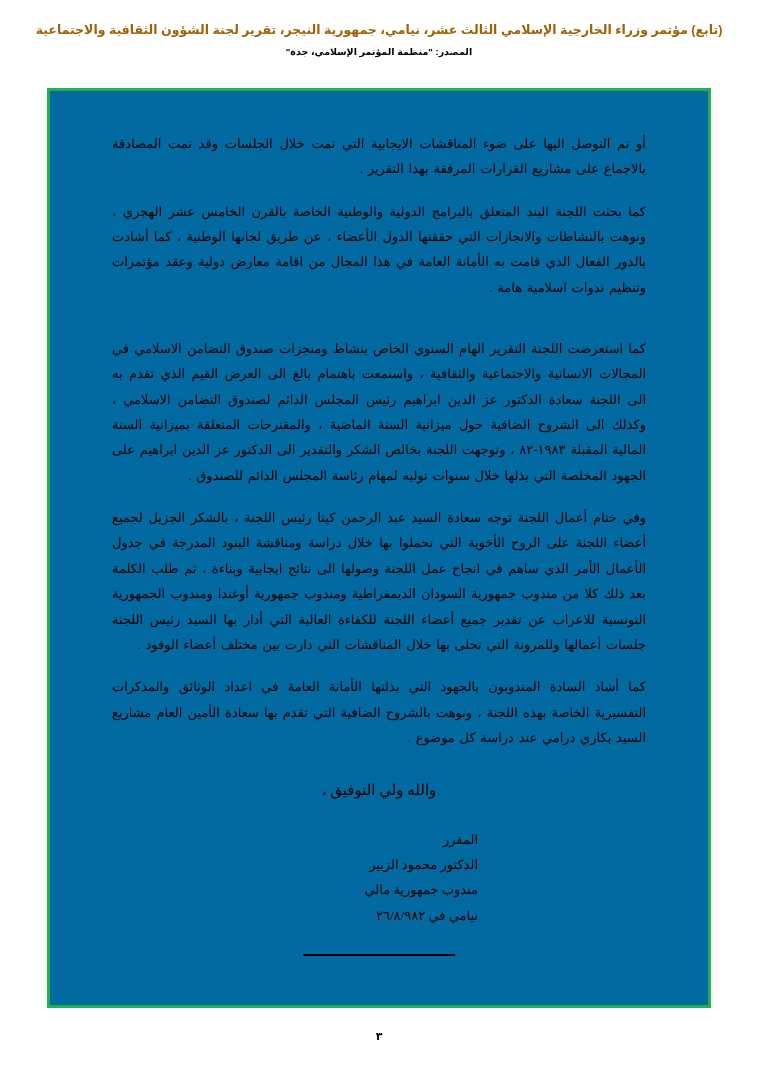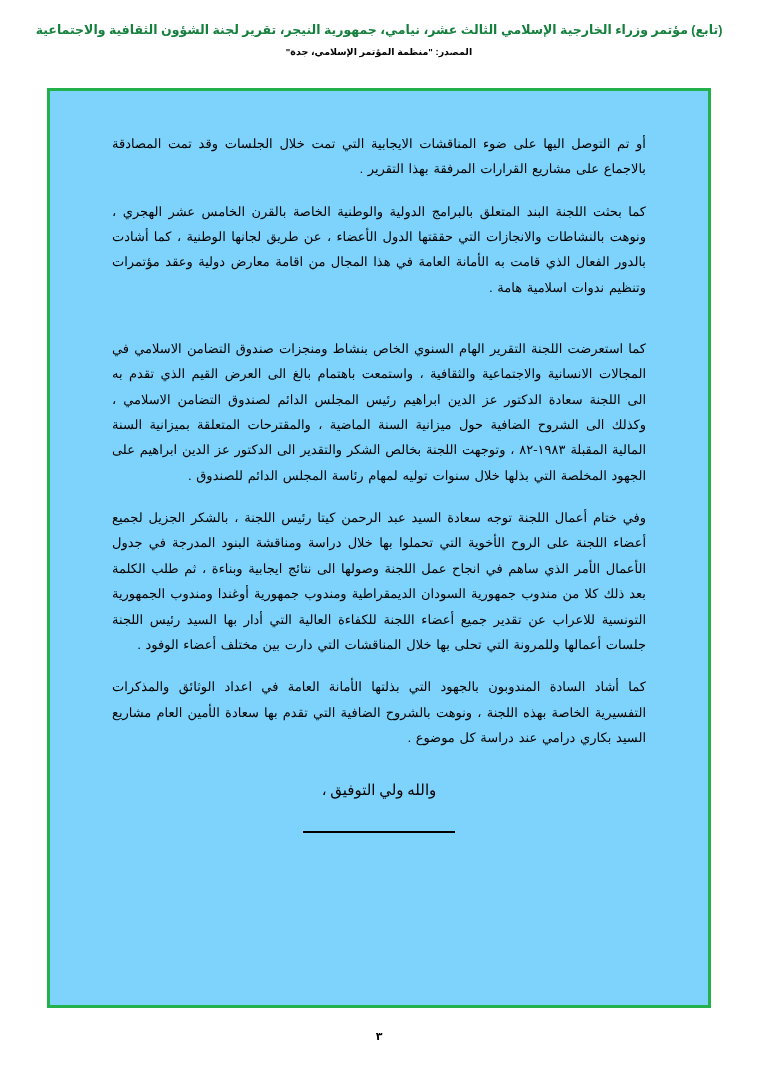--- a/index.html
+++ b/index.html
@@ -24,41 +24,41 @@
   
   .header {
     padding: 22px 34px 0 34px;
     text-align: center;
   }
   .header-title {
     font-family: "Liberation Sans", "DejaVu Sans", sans-serif;
     font-weight: bold;
     font-size: 12.5px;
     line-height: 1.35;
-    color: #15803d;
+    color: #a16207;
     direction: rtl;
   }
   .header-source {
     font-family: "Liberation Sans", "DejaVu Sans", sans-serif;
     font-weight: bold;
     font-size: 9.5px;
     margin-top: 7px;
     color: #000;
     direction: rtl;
   }
   
   .frame {
     position: absolute;
     left: 47px;
     top: 88px;
     width: 664px;
     height: 920px;
     border: 3px solid #22b14c;
     box-sizing: border-box;
-    background: #7dd3fc;
+    background: #0369a1;
   }
   .frame-inner {
     padding: 40px 62px 0 62px;
     direction: rtl;
   }
   p.para {
     margin: 0 0 17px 0;
     font-size: 13px;
     line-height: 1.95;
     text-align: justify;
@@ -117,20 +117,26 @@
     <div class="frame-inner">
 
       <p class="para">أو تم التوصل اليها على ضوء المناقشات الايجابية التي تمت خلال الجلسات وقد تمت المصادقة بالاجماع على مشاريع القرارات المرفقة بهذا التقرير .</p>
       <p class="para gap-after">كما بحثت اللجنة البند المتعلق بالبرامج الدولية والوطنية الخاصة بالقرن الخامس عشر الهجري ، ونوهت بالنشاطات والانجازات التي حققتها الدول الأعضاء ، عن طريق لجانها الوطنية ، كما أشادت بالدور الفعال الذي قامت به الأمانة العامة في هذا المجال من اقامة معارض دولية وعقد مؤتمرات وتنظيم ندوات اسلامية هامة .</p>
       <p class="para">كما استعرضت اللجنة التقرير الهام السنوي الخاص بنشاط ومنجزات صندوق التضامن الاسلامي في المجالات الانسانية والاجتماعية والثقافية ، واستمعت باهتمام بالغ الى العرض القيم الذي تقدم به الى اللجنة سعادة الدكتور عز الدين ابراهيم رئيس المجلس الدائم لصندوق التضامن الاسلامي ، وكذلك الى الشروح الضافية حول ميزانية السنة الماضية ، والمقترحات المتعلقة بميزانية السنة المالية المقبلة ١٩٨٣-٨٢ ، وتوجهت اللجنة بخالص الشكر والتقدير الى الدكتور عز الدين ابراهيم على الجهود المخلصة التي بذلها خلال سنوات توليه لمهام رئاسة المجلس الدائم للصندوق .</p>
       <p class="para">وفي ختام أعمال اللجنة توجه سعادة السيد عبد الرحمن كيتا رئيس اللجنة ، بالشكر الجزيل لجميع أعضاء اللجنة على الروح الأخوية التي تحملوا بها خلال دراسة ومناقشة البنود المدرجة في جدول الأعمال الأمر الذي ساهم في انجاح عمل اللجنة وصولها الى نتائج ايجابية وبناءة ، ثم طلب الكلمة بعد ذلك كلا من مندوب جمهورية السودان الديمقراطية ومندوب جمهورية أوغندا ومندوب الجمهورية التونسية للاعراب عن تقدير جميع أعضاء اللجنة للكفاءة العالية التي أدار بها السيد رئيس اللجنة جلسات أعمالها وللمرونة التي تحلى بها خلال المناقشات التي دارت بين مختلف أعضاء الوفود .</p>
       <p class="para">كما أشاد السادة المندوبون بالجهود التي بذلتها الأمانة العامة في اعداد الوثائق والمذكرات التفسيرية الخاصة بهذه اللجنة ، ونوهت بالشروح الضافية التي تقدم بها سعادة الأمين العام مشاريع السيد بكاري درامي عند دراسة كل موضوع .</p>
 
       <p class="closing">والله ولي التوفيق ،</p>
 
+      <div class="signature">
+        <div>المقرر</div>
+        <div>الدكتور محمود الزبير</div>
+        <div>مندوب جمهورية مالي</div>
+        <div>نيامي في ٢٦/٨/٩٨٢</div>
+      </div>
 
       <div class="rule"></div>
 
     </div>
   </div>
 
   <div class="footer">
     <span>٣</span>
   </div>
 

